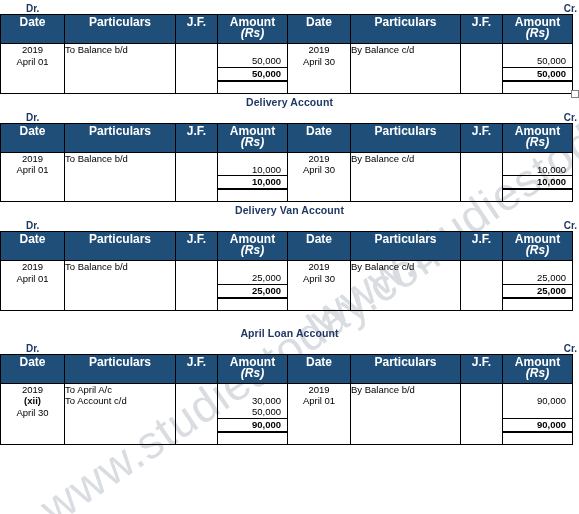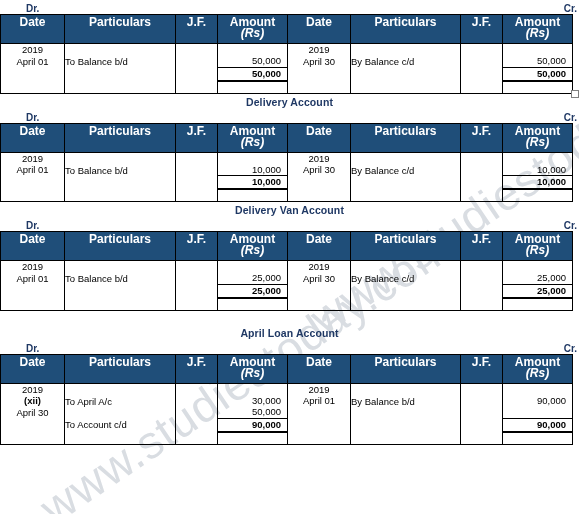--- a/index.html
+++ b/index.html
@@ -111,21 +111,21 @@
     height: 46px;
   }
   td.c-date     { text-align: center; padding-top: 2px; }
   td.c-part     { text-align: left;   padding: 11px 0 0 6px; }
   td.c-jf       { text-align: center; }
   td.c-amt      { text-align: right;  padding: 0; }
 
   td.c-date .d-line { display: block; }
   td.c-date .d-bold { font-weight: bold; }
 
-  td.c-part .p-line { display: block; margin-top: 12px; }
+  td.c-part .p-line { display: block; }
 
   
   .amt-wrap { display: flex; flex-direction: column; height: 100%; }
   .amt-entries {
     padding: 11px 6px 0 0;
     text-align: right;
     flex: 0 0 auto;
   }
   .amt-entries .a-line { display: block; line-height: 11.5px; }
   .amt-spacer { flex: 1 1 auto; }

